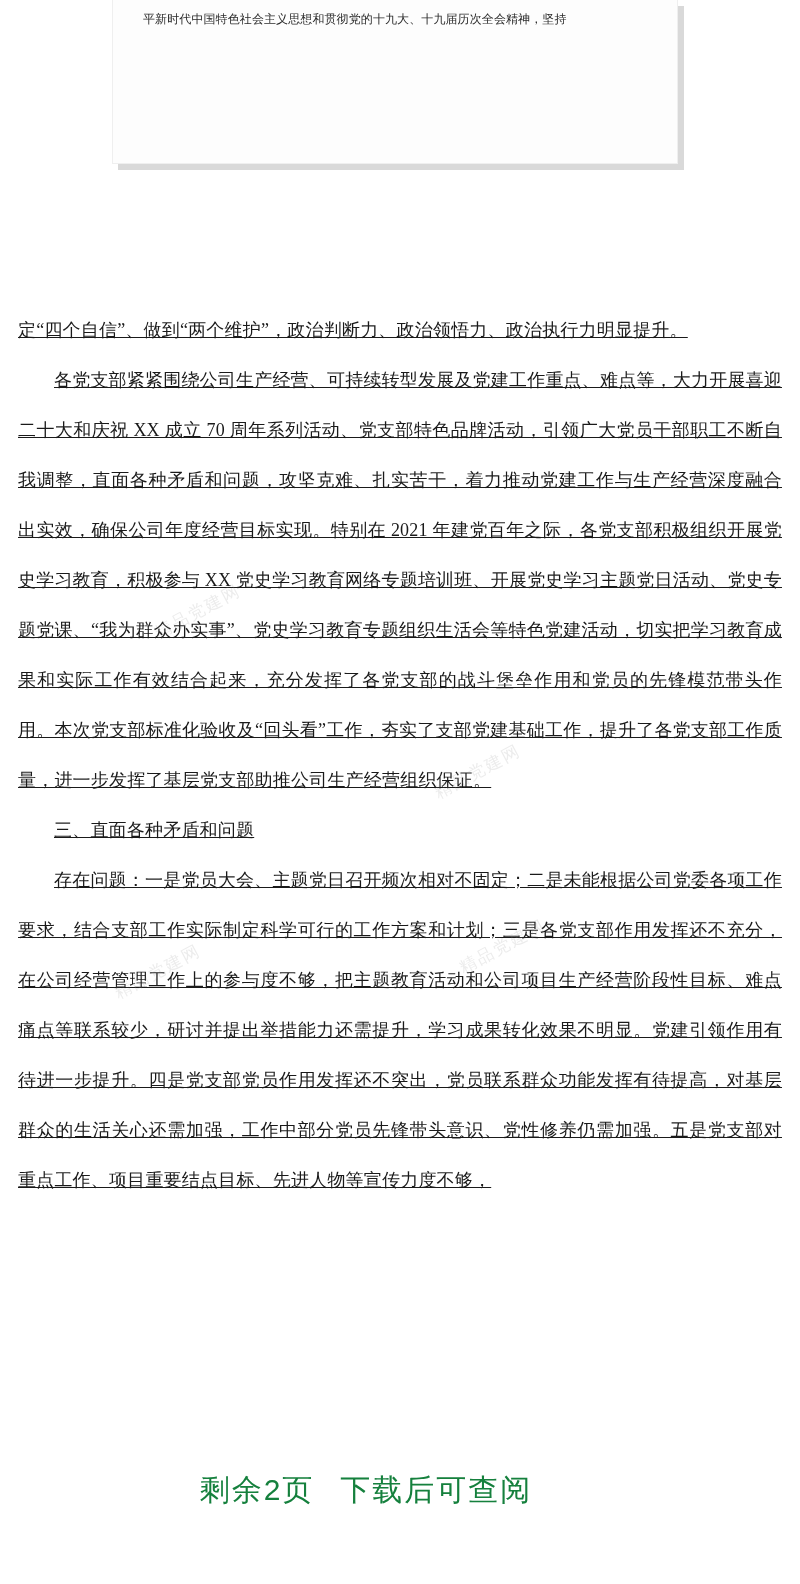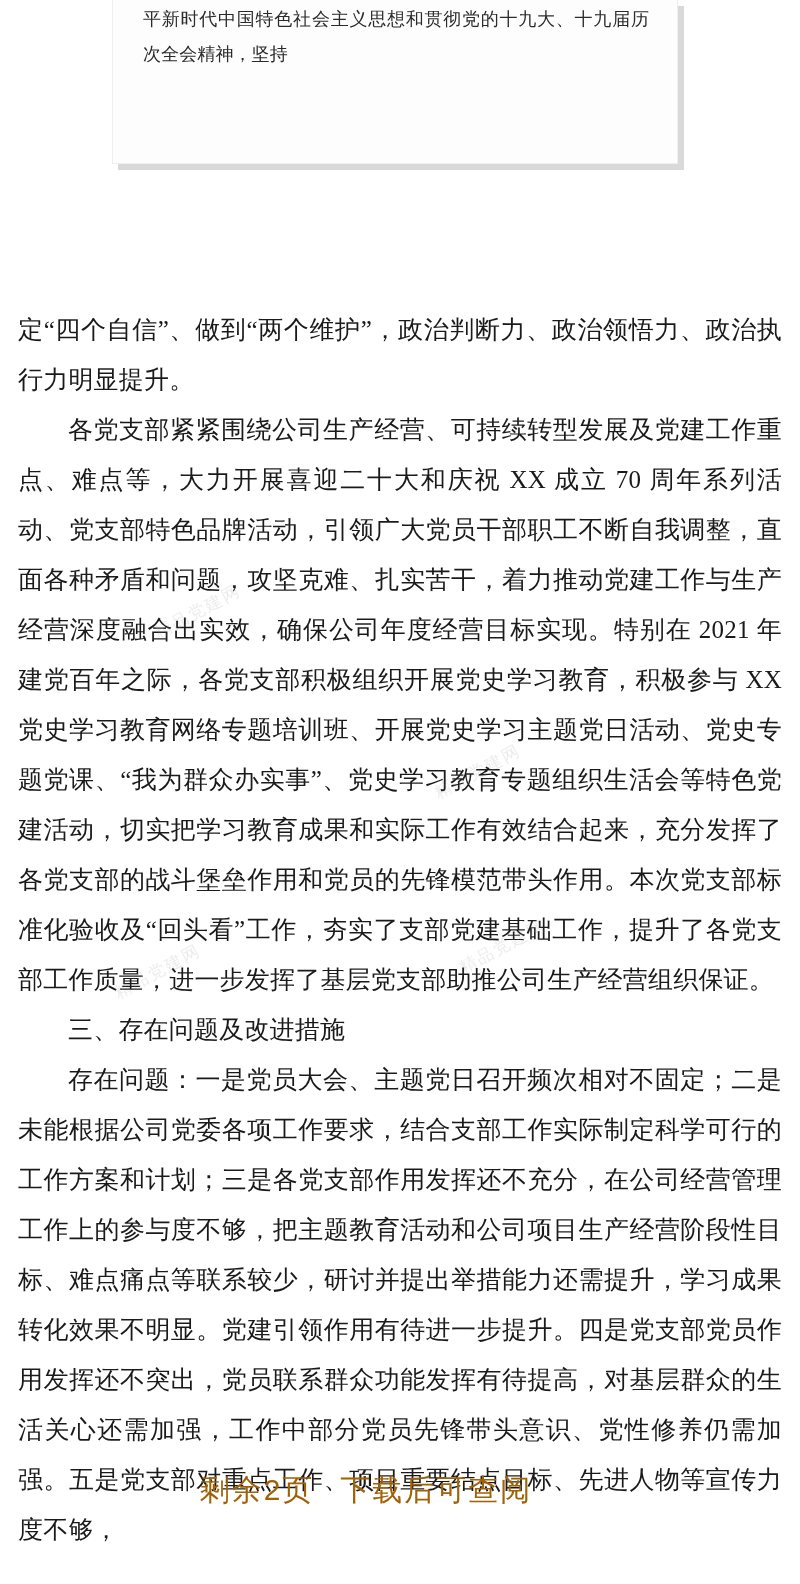--- a/index.html
+++ b/index.html
@@ -41,42 +41,43 @@
     border-left: 1px solid #efefef;
     border-right: 1px solid #efefef;
     border-bottom: 1px solid #efefef;
     box-sizing: border-box;
   }
   .preview-text {
     position: absolute;
     left: 30px;
     top: 2px;
     width: 506px;
-    font-size: 18px;
+    font-size: 12px;
     line-height: 35px;
     color: #2b2b2b;
     text-align: justify;
     letter-spacing: 0.1px;
   }
   .preview-text p {
     margin: 0;
   }
 
   
   .doc-body {
     position: absolute;
     left: 18px;
     top: 305px;
     width: 764px;
-    font-size: 25px;
+    font-size: 18px;
     line-height: 50px;
     color: #1a1a1a;
     text-align: justify;
     text-justify: inter-ideograph;
     letter-spacing: 0.2px;
+    text-decoration: underline;
   }
   .doc-body p {
     margin: 0;
   }
   .indent2 {
     text-indent: 2em;
   }
 
   
   .wm {
@@ -95,21 +96,21 @@
   .wm4 { left: 455px; top: 935px; }
 
   
   .footer-note {
     position: absolute;
     left: 0;
     top: 1470px;
     width: 732px;
     text-align: center;
     font-size: 30px;
-    color: #a16207;
+    color: #15803d;
     letter-spacing: 2px;
     font-family: "Liberation Sans", sans-serif;
   }
   .footer-note .gap {
     display: inline-block;
     width: 26px;
   }
 </style>
 </head>
 <body>
@@ -119,21 +120,21 @@
   <div class="preview-card">
     <div class="preview-text">
       <p>平新时代中国特色社会主义思想和贯彻党的十九大、十九届历次全会精神，坚持</p>
     </div>
   </div>
 </div>
 
 <div class="doc-body">
   <p>定“四个自信”、做到“两个维护”，政治判断力、政治领悟力、政治执行力明显提升。</p>
   <p class="indent2">各党支部紧紧围绕公司生产经营、可持续转型发展及党建工作重点、难点等，大力开展喜迎二十大和庆祝 XX 成立 70 周年系列活动、党支部特色品牌活动，引领广大党员干部职工不断自我调整，直面各种矛盾和问题，攻坚克难、扎实苦干，着力推动党建工作与生产经营深度融合出实效，确保公司年度经营目标实现。特别在 2021 年建党百年之际，各党支部积极组织开展党史学习教育，积极参与 XX 党史学习教育网络专题培训班、开展党史学习主题党日活动、党史专题党课、“我为群众办实事”、党史学习教育专题组织生活会等特色党建活动，切实把学习教育成果和实际工作有效结合起来，充分发挥了各党支部的战斗堡垒作用和党员的先锋模范带头作用。本次党支部标准化验收及“回头看”工作，夯实了支部党建基础工作，提升了各党支部工作质量，进一步发挥了基层党支部助推公司生产经营组织保证。</p>
-  <p class="indent2">三、存在问题及改进措施</p>
+  <p class="indent2">三、直面各种矛盾和问题</p>
   <p class="indent2">存在问题：一是党员大会、主题党日召开频次相对不固定；二是未能根据公司党委各项工作要求，结合支部工作实际制定科学可行的工作方案和计划；三是各党支部作用发挥还不充分，在公司经营管理工作上的参与度不够，把主题教育活动和公司项目生产经营阶段性目标、难点痛点等联系较少，研讨并提出举措能力还需提升，学习成果转化效果不明显。党建引领作用有待进一步提升。四是党支部党员作用发挥还不突出，党员联系群众功能发挥有待提高，对基层群众的生活关心还需加强，工作中部分党员先锋带头意识、党性修养仍需加强。五是党支部对重点工作、项目重要结点目标、先进人物等宣传力度不够，</p>
 </div>
 
 <div class="wm wm1">精品党建网</div>
 <div class="wm wm2">精品党建网</div>
 <div class="wm wm3">精品党建网</div>
 <div class="wm wm4">精品党建网</div>
 
 <div class="footer-note">
   <span>剩余2页</span><span class="gap"></span><span>下载后可查阅</span>

